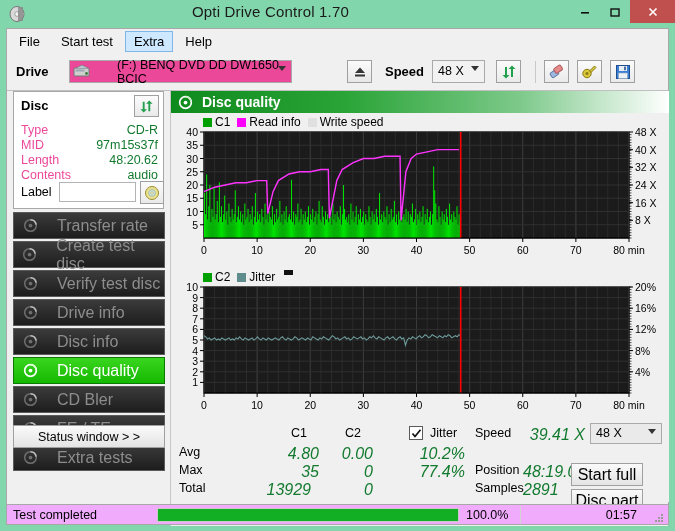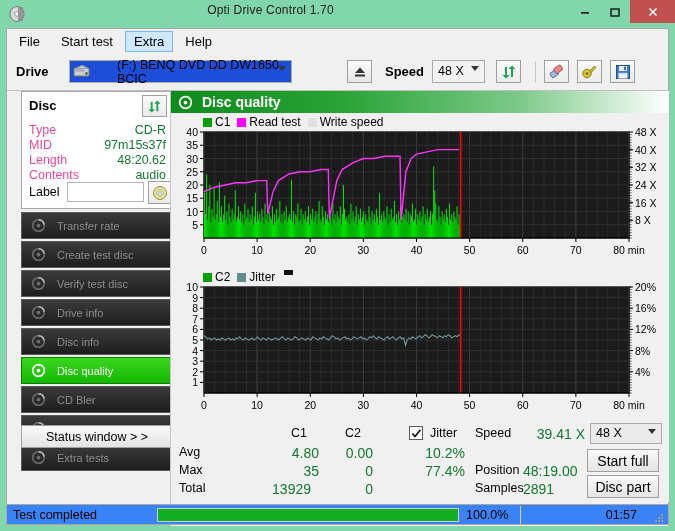--- a/index.html
+++ b/index.html
@@ -17,21 +17,21 @@
     background: #82d6ac;
   }
   #titlebar {
     position: absolute; left: 0; top: 0; width: 675px; height: 28px;
   }
   #title-icon {
     position: absolute; left: 9px; top: 5px; width: 18px; height: 18px;
   }
   #title-text {
     position: absolute; left: 0; top: 3px; width: 541px;
-    text-align: center; font-size: 12px; color: #1a1a1a;
+    text-align: center; font-size: 15px; color: #1a1a1a;
     letter-spacing: .2px;
   }
   .winbtn {
     position: absolute; top: 0; height: 23px; cursor: default;
     display: flex; align-items: center; justify-content: center;
     font-size: 13px; color: #111;
   }
   #btn-min { left: 571px; width: 28px; }
   #btn-max { left: 601px; width: 28px; }
   #btn-close { left: 630px; width: 45px; height: 23px; background: #c0504d; color: #fff; }
@@ -59,21 +59,21 @@
   
   #toolbar {
     position: absolute; left: 0; top: 24px; width: 661px; height: 38px;
     background: #f0f0f0; border-bottom: 1px solid #c0c0c0;
   }
   #lbl-drive {
     position: absolute; left: 9px; top: 11px; font-size: 13px; font-weight: bold; color: #000;
   }
   #drive-combo {
     position: absolute; left: 62px; top: 7px; width: 223px; height: 23px;
-    background: #1d4ed8; border: 1px solid #aaa; display: flex; align-items: center; gap: 23px;
+    background: #ec4899; border: 1px solid #aaa; display: flex; align-items: center; gap: 23px;
   }
   #drive-combo .dicon { width: 20px; height: 15px; margin-left: 3px; }
   #drive-combo .dtext { font-size: 12.5px; color: #000; margin-left: 3px; }
   .chev {
     position: absolute; right: 5px; top: 5px; width: 0; height: 0;
     border-left: 4px solid transparent; border-right: 4px solid transparent;
     border-top: 5px solid #333;
   }
   #eject-btn {
     position: absolute; left: 340px; top: 7px; width: 25px; height: 23px;
@@ -94,21 +94,21 @@
     display: flex; align-items: center; justify-content: center;
   }
   #btn-refresh { left: 489px; }
   .sep { position: absolute; top: 8px; width: 1px; height: 22px; background: #c8c8c8; }
   #btn-erase { left: 537px; }
   #btn-tools { left: 570px; }
   #btn-save  { left: 603px; }
 
   
   #leftpanel {
-    position: absolute; left: 8px; top: 62px; width: 162px; height: 435px;
+    position: absolute; left: 0; top: 62px; width: 162px; height: 435px;
   }
   #disc-box {
     position: absolute; left: 6px; top: 0px; width: 151px; height: 118px;
     background: #fff; border: 1px solid #a8a8a8;
   }
   #disc-hdr { position: absolute; left: 7px; top: 6px; font-size: 13px; font-weight: bold; color: #000; }
   #disc-hdr-btn {
     position: absolute; right: 4px; top: 3px; width: 25px; height: 22px;
     background: linear-gradient(#fbfbfb,#eaeaea); border: 1px solid #a0a0a0;
     display: flex; align-items: center; justify-content: center;
@@ -130,21 +130,21 @@
 
   
   #navlist { position: absolute; left: 6px; top: 121px; width: 152px; }
   .navbtn {
     position: relative; width: 152px; height: 27px; margin-bottom: 2px;
     background: linear-gradient(#3b3b3b,#1d1d1d);
     border: 1px solid #5a5a5a;
     display: flex; align-items: center;
   }
   .navbtn .nico { width: 22px; margin-left: 5px; display:flex; align-items:center; justify-content:center; }
-  .navbtn .ntxt { font-size: 11px; color: #8d8d8d; margin-left: 8px; }
+  .navbtn .ntxt { font-size: 16px; color: #8d8d8d; margin-left: 16px; }
   .navbtn.sel { background: linear-gradient(#3ad61f,#15b800); border: 1px solid #0a7a00; }
   .navbtn.sel .ntxt { color: #ffffff; }
   #statusbtn {
     position: absolute; left: 6px; top: 334px; width: 152px; height: 23px;
     background: linear-gradient(#fafafa,#e4e4e4); border: 1px solid #a0a0a0;
     display: flex; align-items: center; justify-content: center;
     font-size: 12.5px; color: #000;
   }
 
   
@@ -164,45 +164,45 @@
   #chart1 { position: absolute; left: 0; top: 22px; width: 498px; height: 155px; background: #f0f0f0; }
   #chart2 { position: absolute; left: 0; top: 177px; width: 498px; height: 155px; background: #f0f0f0; }
 
   .legend { position: absolute; display: flex; align-items: center; font-size: 12px; color: #000; }
   .legend .sw { width: 9px; height: 9px; margin-right: 3px; display:inline-block; }
   .legend .lbl { margin-right: 7px; }
 
   
   #stats { position: absolute; left: 0; top: 332px; width: 498px; height: 79px; background: #f0f0f0; }
   .st { position: absolute; font-size: 12.5px; color: #000; }
-  .stv { position: absolute; font-size: 14px; color: #127a2e; text-align: right; }
+  .stv { position: absolute; font-size: 16px; color: #127a2e; text-align: right; font-style: italic; }
   #jit-chk {
     position: absolute; left: 238px; top: 3px; width: 14px; height: 14px;
     background: #fff; border: 1px solid #5a5a5a;
     display: flex; align-items: center; justify-content: center;
     font-size: 12px; color: #000; line-height: 12px;
   }
   #bottom-speed {
     position: absolute; left: 419px; top: 0px; width: 72px; height: 21px;
     background: #eaeaea; border: 1px solid #aaa;
   }
   #bottom-speed .stext { position: absolute; left: 5px; top: 2px; font-size: 12.5px; color: #000; }
   .bigbtn {
-    position: absolute; left: 416px; width: 72px; height: 23px;
+    position: absolute; left: 400px; width: 72px; height: 23px;
     background: linear-gradient(#fafafa,#e4e4e4); border: 1px solid #a0a0a0;
     display: flex; align-items: center; justify-content: center;
-    font-size: 14px; color: #000;
+    font-size: 16px; color: #000; margin-top: 14px;
   }
   #btn-startfull { top: 26px; }
   #btn-startpart { top: 52px; }
 
   
   #statusbar {
     position: absolute; left: 6px; top: 504px; width: 663px; height: 21px;
-    background: #3b82f6; border: 1px solid #a8a8a8;
+    background: #f0abfc; border: 1px solid #a8a8a8;
     display: flex; align-items: center; padding-left: 40px;
   }
   #sb-text { position: absolute; left: 6px; top: 3px; font-size: 12.5px; color: #000; }
   #sb-prog-wrap {
     position: absolute; left: 150px; top: 3px; width: 302px; height: 14px;
     background: #fff; border: 1px solid #c9c9c9;
   }
   #sb-prog { height: 100%; background: #12ae24; }
   #sb-pct { position: absolute; left: 459px; top: 3px; font-size: 12.5px; color: #000; }
   #sb-sep1 { position: absolute; left: 513px; top: 1px; width: 1px; height: 18px; background: #d2d2d2; }
@@ -448,21 +448,21 @@
             </svg>
         </span>
         <span class="qtxt">Disc quality</span>
       </div>
 
       <div id="chart1">
         <div class="legend" style="left:32px; top:2px;">
           <span class="sw" id="lg1a" style="background: rgb(0, 160, 0);"></span>
           <span class="lbl">C1</span>
           <span class="sw" id="lg1b" style="background: rgb(255, 0, 255);"></span>
-          <span class="lbl">Read test</span>
+          <span class="lbl">Read info</span>
           <span class="sw" id="lg1c" style="background: rgb(224, 224, 224);"></span>
           <span class="lbl">Write speed</span>
         </div>
         <svg id="svg1" width="498" height="140" style="position:absolute;left:0;top:15px">
             <rect x="33" y="4" width="425" height="106" fill="#1b1b1b" stroke="#000"></rect>
             <line x1="33" y1="4" x2="33" y2="110" stroke="#2b2b2b" stroke-width="1"></line>
             <line x1="43.625" y1="4" x2="43.625" y2="110" stroke="#2b2b2b" stroke-width="1"></line>
             <line x1="54.25" y1="4" x2="54.25" y2="110" stroke="#2b2b2b" stroke-width="1"></line>
             <line x1="64.875" y1="4" x2="64.875" y2="110" stroke="#2b2b2b" stroke-width="1"></line>
             <line x1="75.5" y1="4" x2="75.5" y2="110" stroke="#2b2b2b" stroke-width="1"></line>

